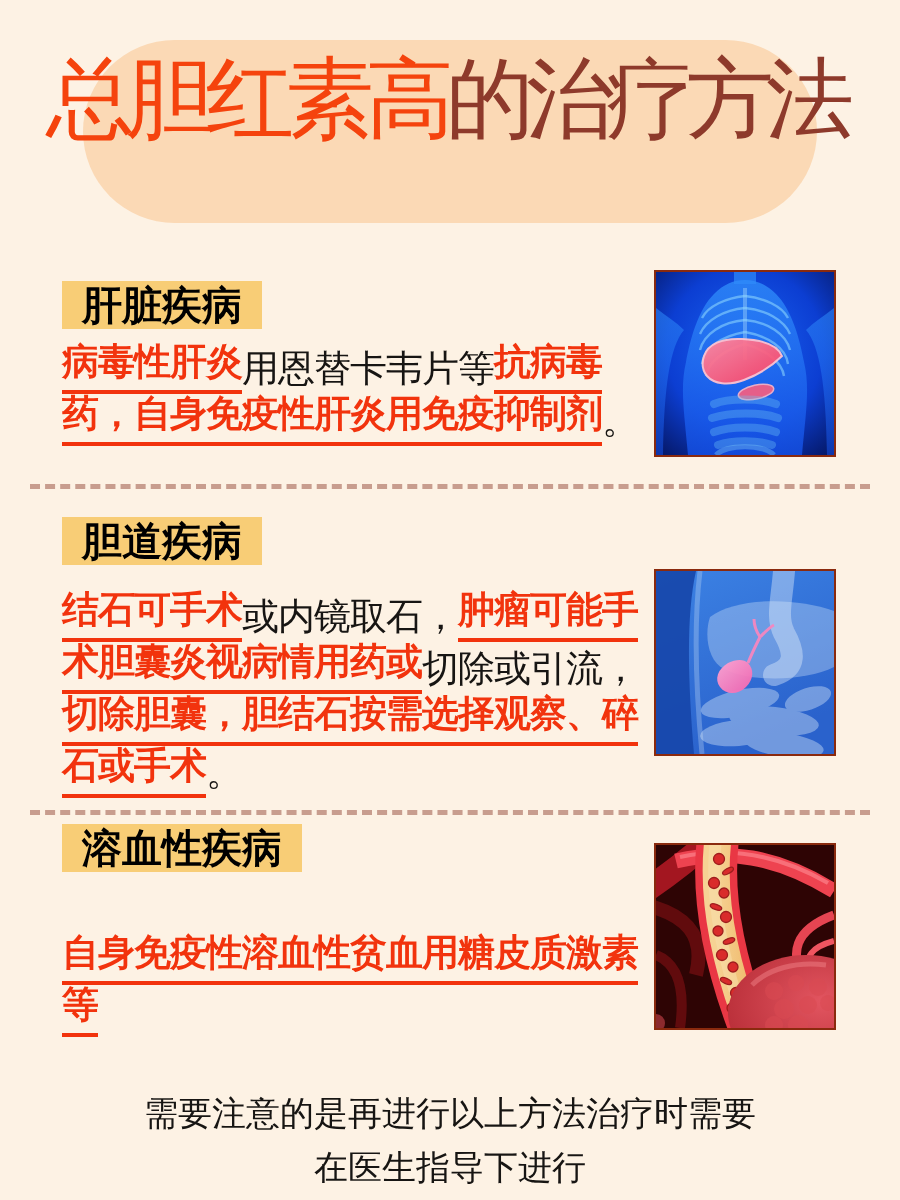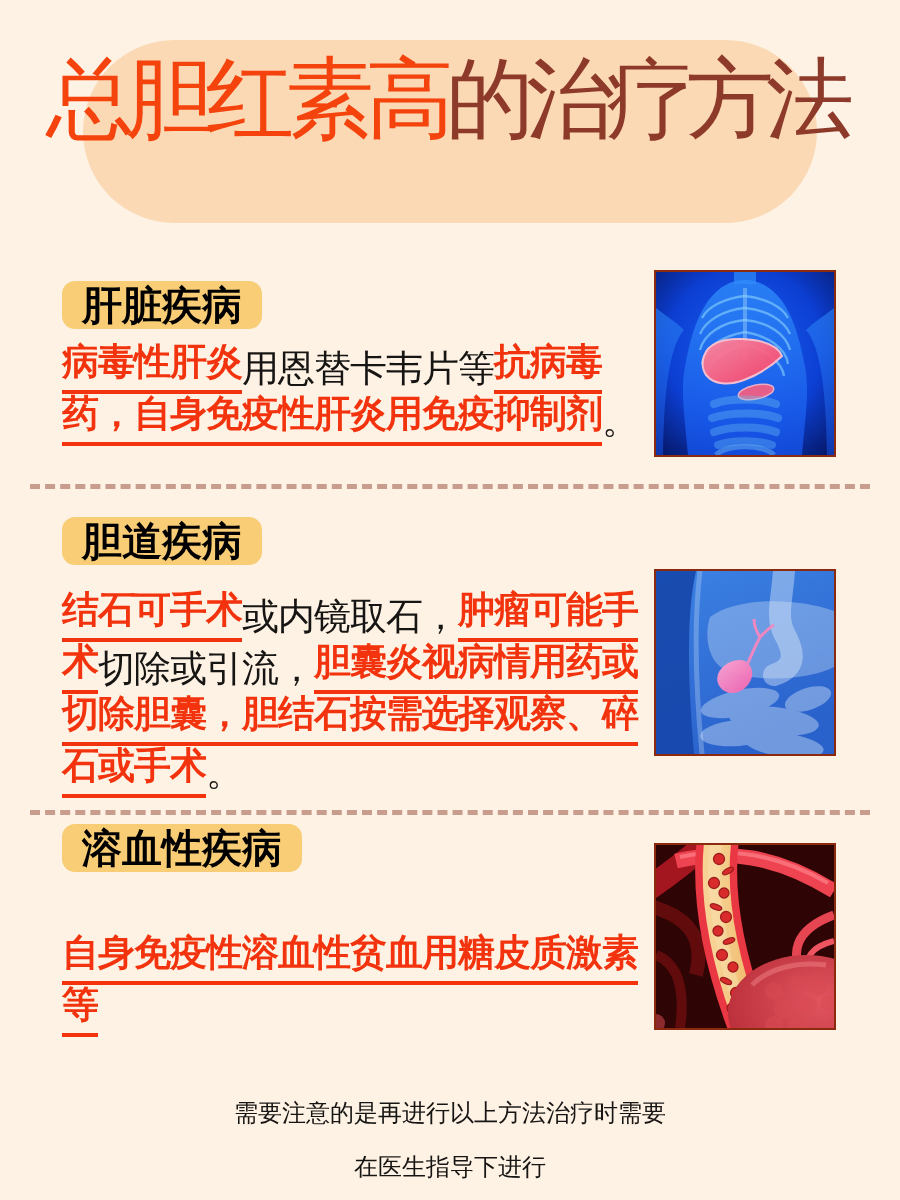--- a/index.html
+++ b/index.html
@@ -31,21 +31,21 @@
   .pill .t-line{
     font-size:88px; font-weight:900; letter-spacing:-8px;
     white-space:nowrap; padding-right:8px;
   }
   .seg.orange{color:var(--title-orange);}
   .seg.brown{color:var(--title-brown);}
   
   .label{
     background:var(--labelbg); color:#000;
     font-size:40px; font-weight:800; line-height:48px;
-    padding:0 20px; white-space:nowrap;border-radius:13px;
+    padding:0 20px; white-space:nowrap;
   }
   
   .bodytext{width:600px;}
   .bodytext .t-line{
     white-space:nowrap; font-size:37px; letter-spacing:-1px; height:52px;
     display:flex; align-items:flex-end;
   }
   .seg{color:var(--ink); font-weight:400;}
   .seg.red{
     color:var(--red); font-weight:800;
@@ -61,21 +61,21 @@
   .medimg{
     border:2px solid var(--imgborder);
     overflow:hidden; line-height:0;
   }
   .medimg svg{display:block;}
   
   .footer{
     left:0; top:1086px; width:900px; text-align:center;
   }
   .footer .t-line{
-    font-size:24px; color:#141210; line-height:54px; display:block;
+    font-size:34px; color:#141210; line-height:54px; display:block;
     white-space:nowrap;
   }
   .footer .t-line .seg{font-weight:400;}
 </style>
 </head>
 <body>
 
 <div class="abs pill">
   <div class="t-line"><span class="seg orange">总胆红素高</span><span class="seg brown">的治疗方法</span></div>
 </div>
@@ -151,22 +151,22 @@
 
 <div class="abs label" style="left:62px;top:517px;">胆道疾病</div>
 <div class="abs bodytext" style="left:62px;top:590px;">
     <div class="t-line">
       <span class="seg red">结石可手术</span>
       <span class="seg">或内镜取石，</span>
       <span class="seg red">肿瘤可能手</span>
     </div>
     <div class="t-line">
       <span class="seg red">术</span>
+      <span class="seg red">胆囊炎视病情用药或</span>
       <span class="seg">切除或引流，</span>
-      <span class="seg red">胆囊炎视病情用药或</span>
     </div>
     <div class="t-line">
       <span class="seg red">切除胆囊，胆结石按需选择观察、碎</span>
     </div>
     <div class="t-line">
       <span class="seg red">石或手术</span>
       <span class="seg">。</span>
     </div>
   </div>
 <div class="abs medimg" style="left:654px;top:569px;width:182px;height:187px;">

